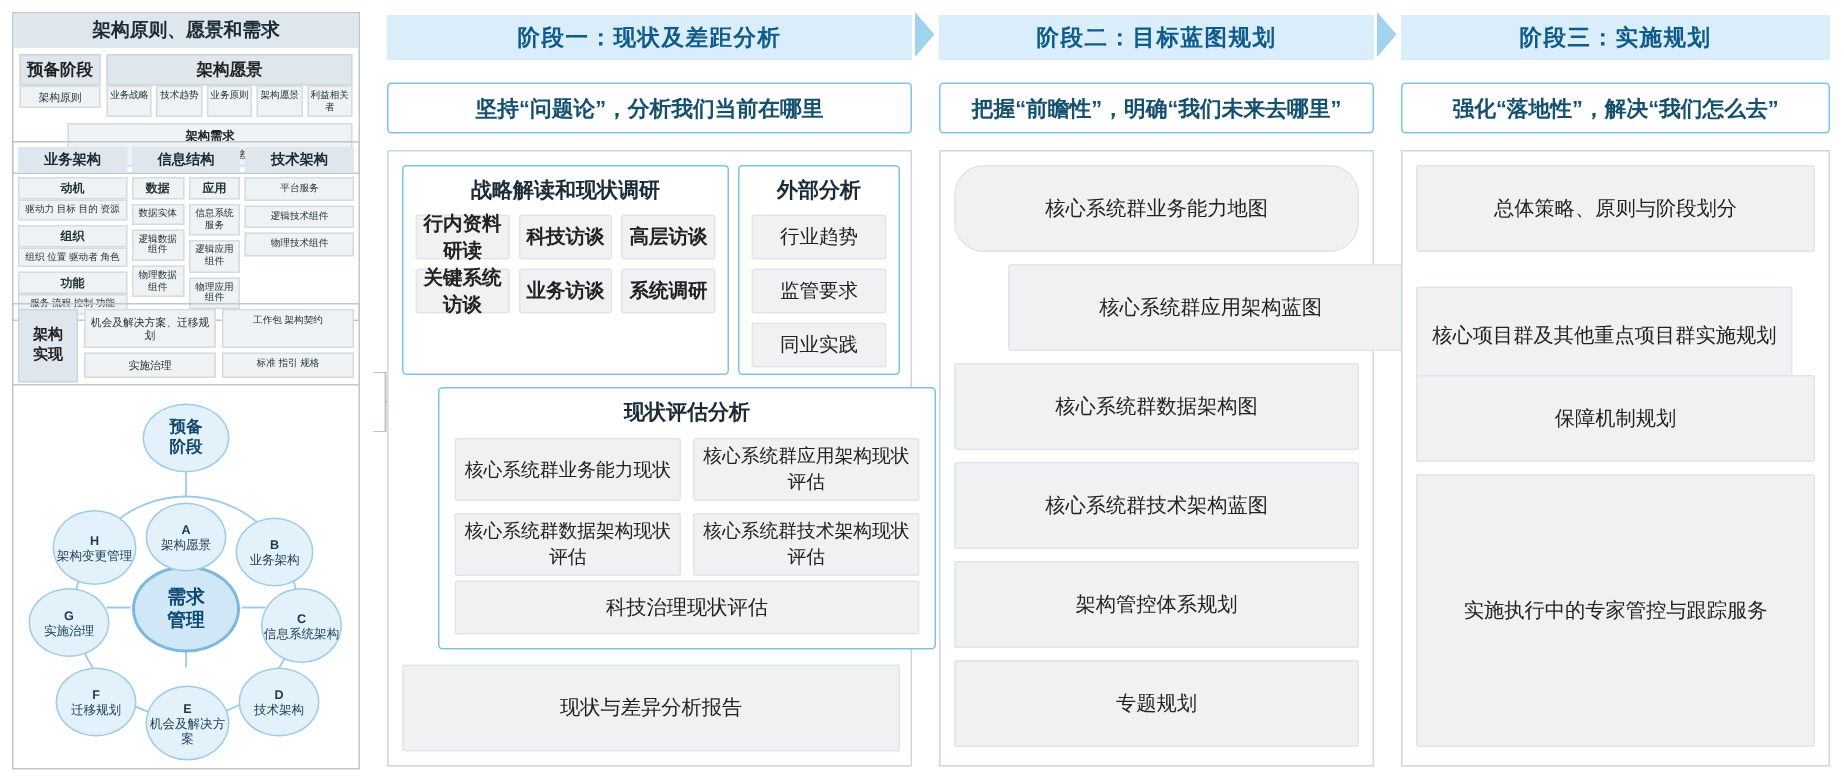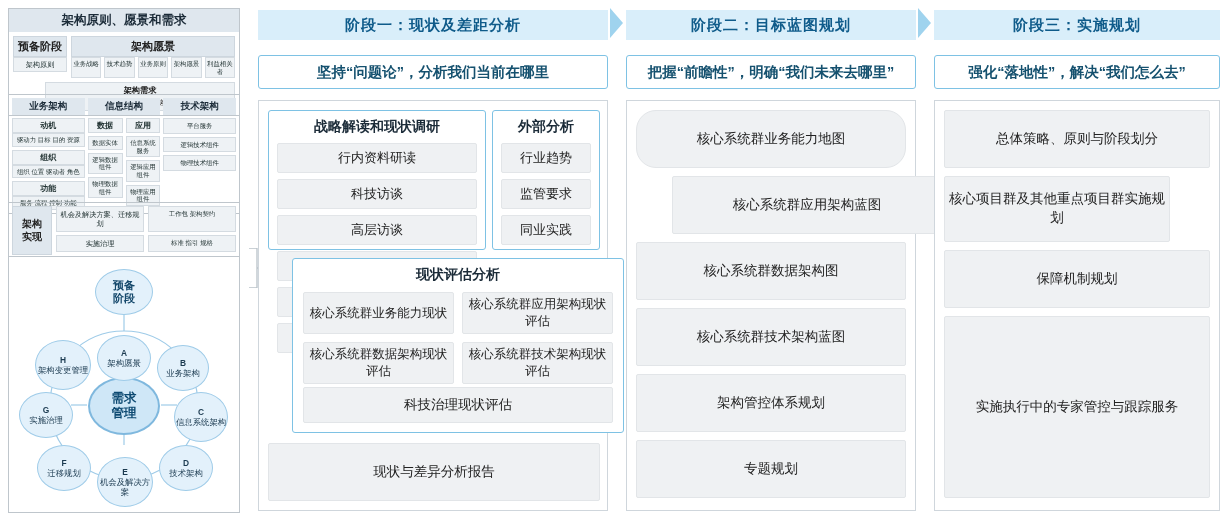--- a/index.html
+++ b/index.html
@@ -324,21 +324,21 @@
 
 <div class="phase-header" style="left:258px; top:10px; width:350px;">阶段一：现状及差距分析</div>
 <div class="phase-arrow" style="left:610px;"></div>
 
 <div class="statement" style="left:258px; top:55px; width:350px;">坚持“问题论”，分析我们当前在哪里</div>
 
 <div class="col-frame" style="left:258px; top:100px; width:350px; height:411px;"></div>
 
 <div class="inner-card" style="left:268px; top:110px; width:218px; height:140px;">
   <div class="inner-title">战略解读和现状调研</div>
-  <div style="position:absolute; left:8px; top:32px; right:8px; display:grid; grid-template-columns:1fr; gap:6px;">
+  <div style="position:absolute; left:8px; top:32px; right:8px; display:grid; grid-template-columns:1fr 1fr 1fr; gap:6px;font-weight:bold;">
     <div class="gcell" style="height:30px;">行内资料研读</div>
     <div class="gcell" style="height:30px;">科技访谈</div>
     <div class="gcell" style="height:30px;">高层访谈</div>
     <div class="gcell" style="height:30px;">关键系统访谈</div>
     <div class="gcell" style="height:30px;">业务访谈</div>
     <div class="gcell" style="height:30px;">系统调研</div>
   </div>
 </div>
 
 <div class="inner-card" style="left:492px; top:110px; width:108px; height:140px;">
@@ -377,15 +377,15 @@
 <div class="flow-cell" style="left:636px; top:374px; width:270px; height:58px;">架构管控体系规划</div>
 <div class="flow-cell" style="left:636px; top:440px; width:270px; height:58px;">专题规划</div>
 
 <div class="phase-header" style="left:934px; top:10px; width:286px;">阶段三：实施规划</div>
 
 <div class="statement" style="left:934px; top:55px; width:286px;">强化“落地性”，解决“我们怎么去”</div>
 
 <div class="col-frame" style="left:934px; top:100px; width:286px; height:411px;"></div>
 
 <div class="flow-cell" style="left:944px; top:110px; width:266px; height:58px;">总体策略、原则与阶段划分</div>
-<div class="flow-cell" style="left:944px; top:176px; width:226px; height:66px;">核心项目群及其他重点项目群实施规划</div>
+<div class="flow-cell" style="left:944px; top:191px; width:251px; height:66px;">核心项目群及其他重点项目群实施规划</div>
 <div class="flow-cell" style="left:944px; top:250px; width:266px; height:58px;">保障机制规划</div>
 <div class="flow-cell" style="left:944px; top:316px; width:266px; height:182px;">实施执行中的专家管控与跟踪服务</div>
 
 </body></html>

